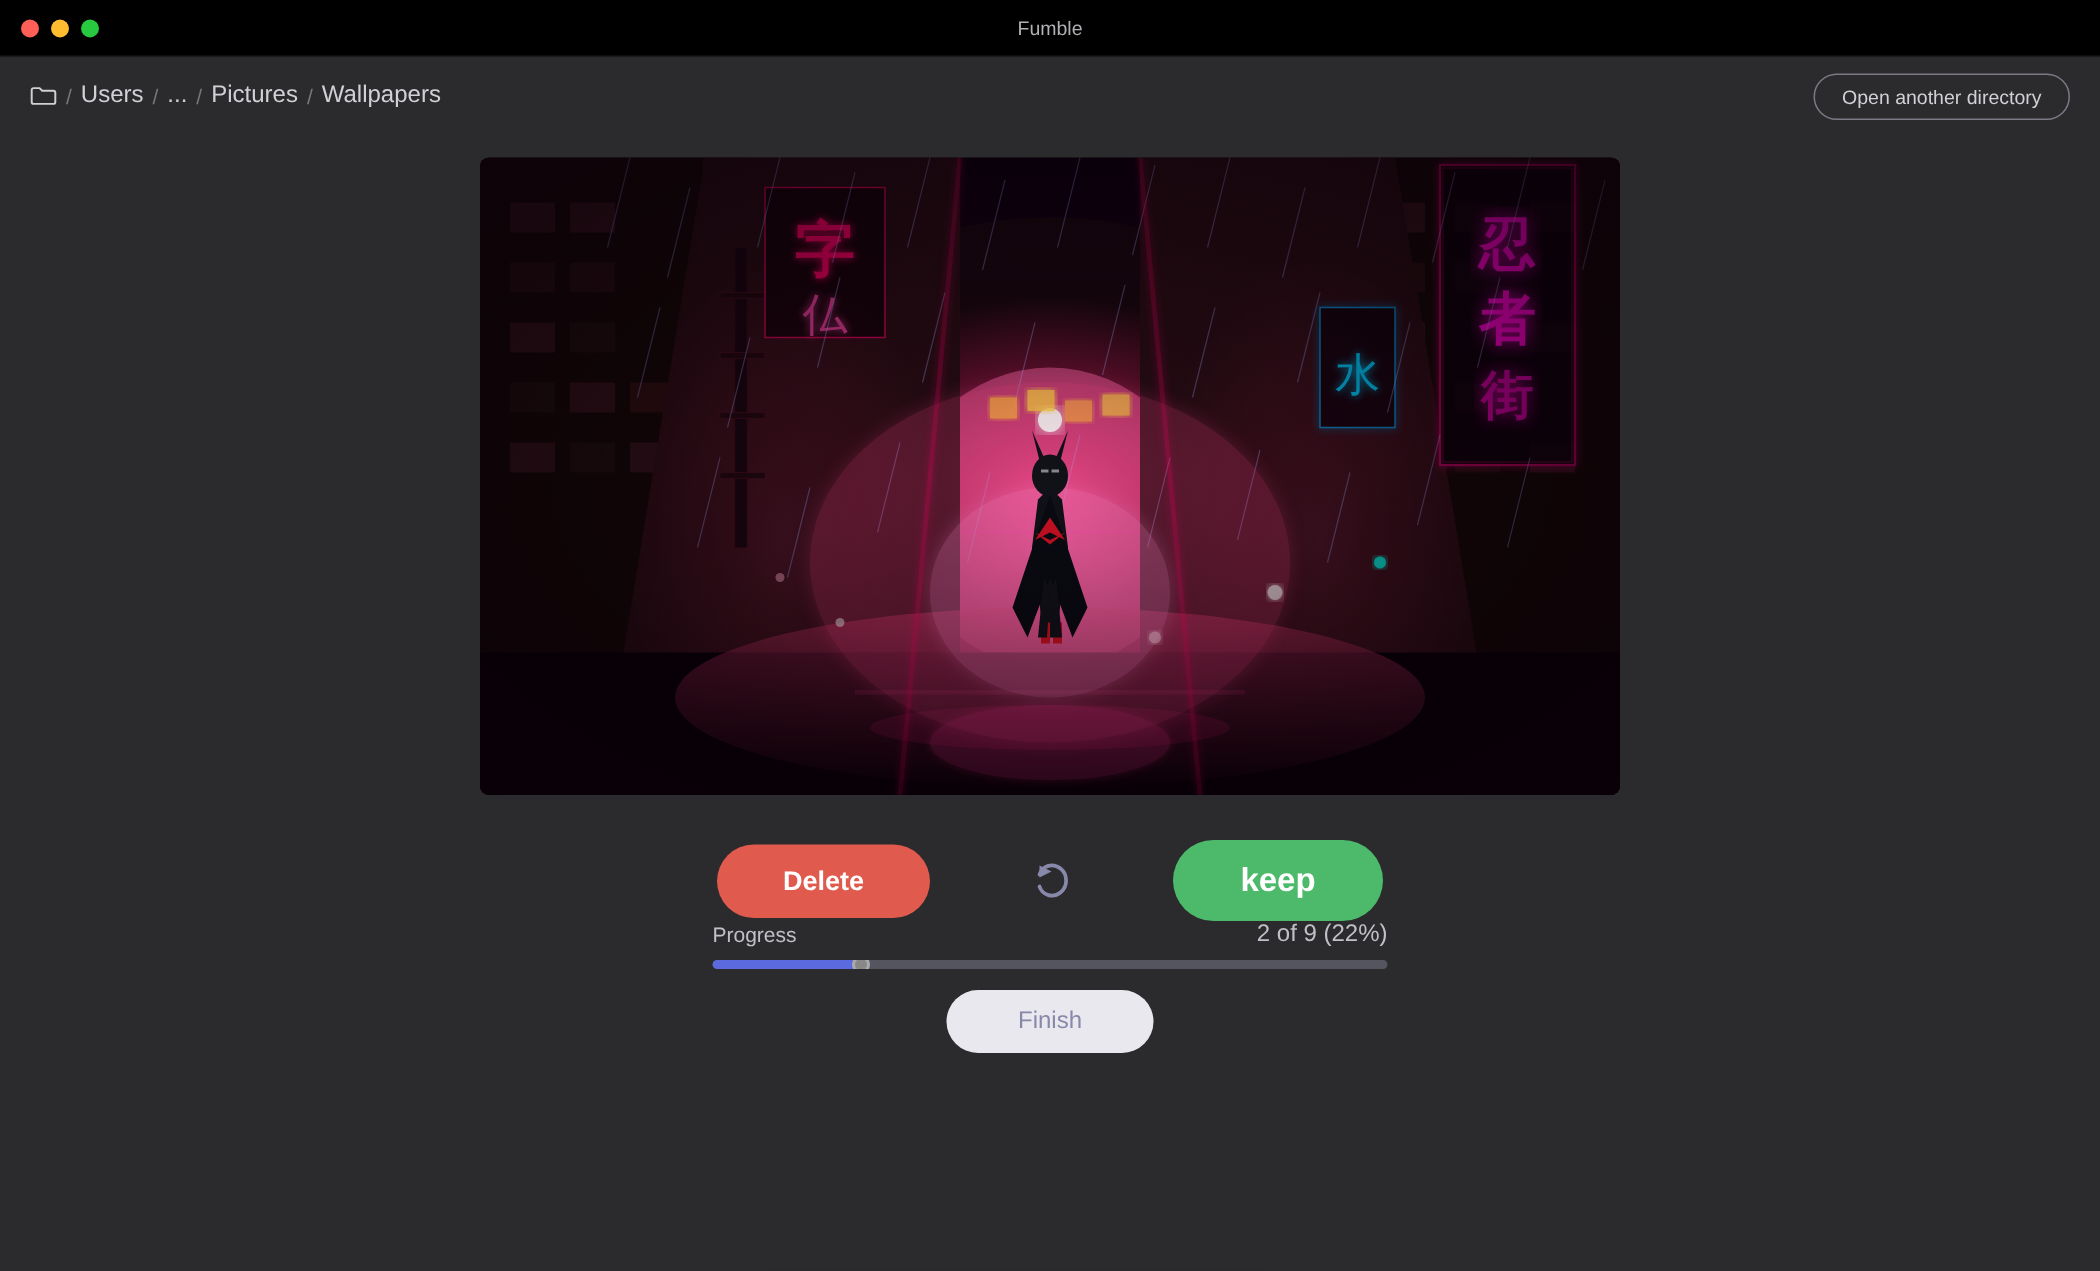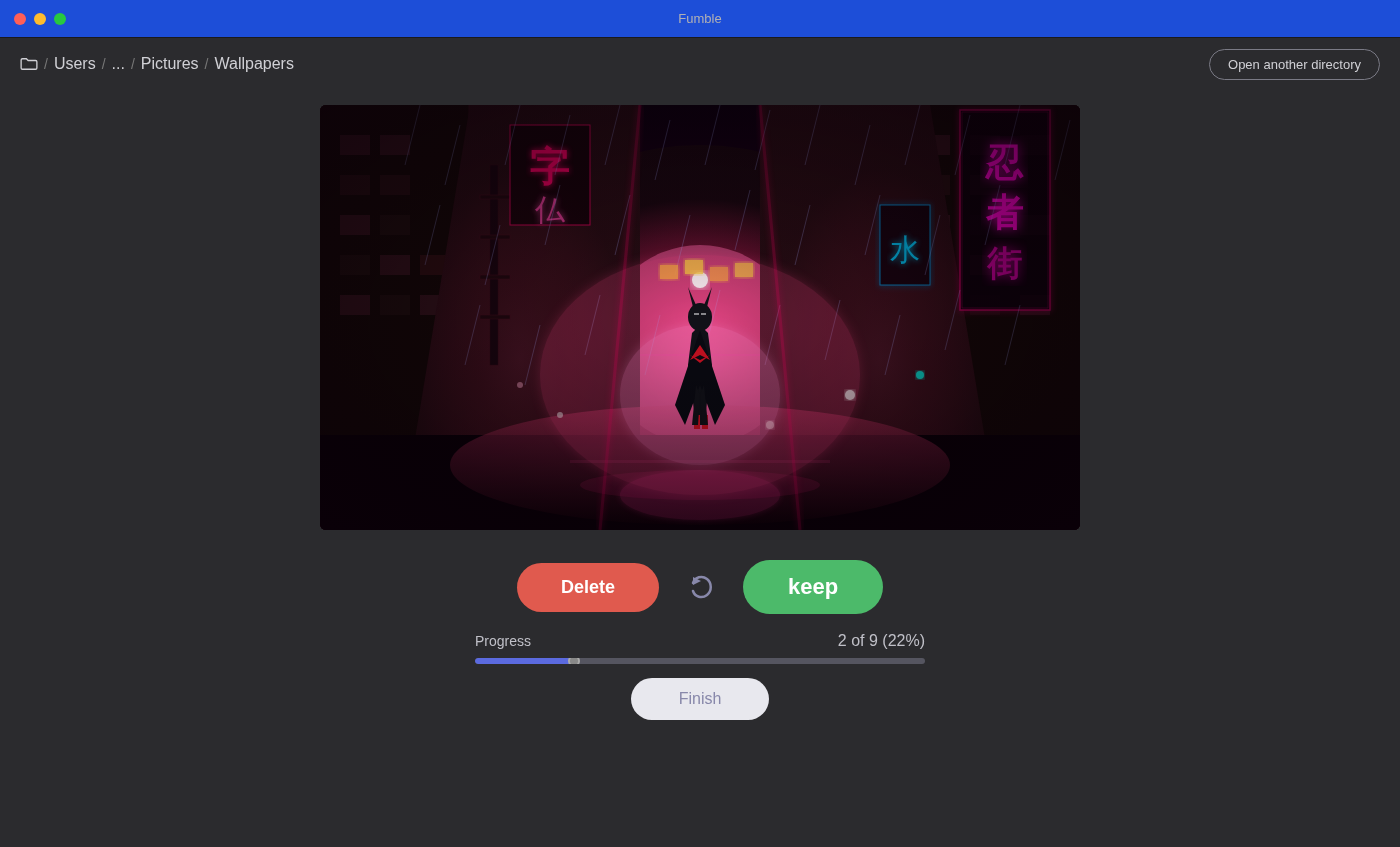--- a/index.html
+++ b/index.html
@@ -10,21 +10,21 @@
       background: #2b2b2e;
       font-family: -apple-system, BlinkMacSystemFont, 'Segoe UI', sans-serif;
       overflow: hidden;
       position: relative;
     }
 
     
     .titlebar {
       width: 100%;
       height: 38px;
-      background: #1d4ed8;
+      background: #000000;
       display: flex;
       align-items: center;
       justify-content: center;
       position: relative;
       border-bottom: 1px solid #1a1a1c;
     }
 
     .titlebar-title {
       color: #b0b0b5;
       font-size: 13px;
@@ -130,21 +130,21 @@
     
     .image-placeholder svg {
       width: 100%;
       height: 100%;
     }
 
     
     .action-row {
       display: flex;
       align-items: center;
-      gap: 20px;
+      gap: 59px;
       margin-top: 30px;
     }
 
     .delete-btn {
       background: #e05a4e;
       border: none;
       border-radius: 30px;
       color: #fff;
       font-size: 18px;
       font-weight: 600;
@@ -179,21 +179,20 @@
       font-weight: 600;
       padding: 14px 44px;
       cursor: pointer;
       font-family: inherit;
       min-width: 140px;
     }
 
     
     .progress-section {
       width: 450px;
-      margin-top: 18px;
     }
 
     .progress-header {
       display: flex;
       justify-content: space-between;
       align-items: center;
       margin-bottom: 8px;
     }
 
     .progress-label {

